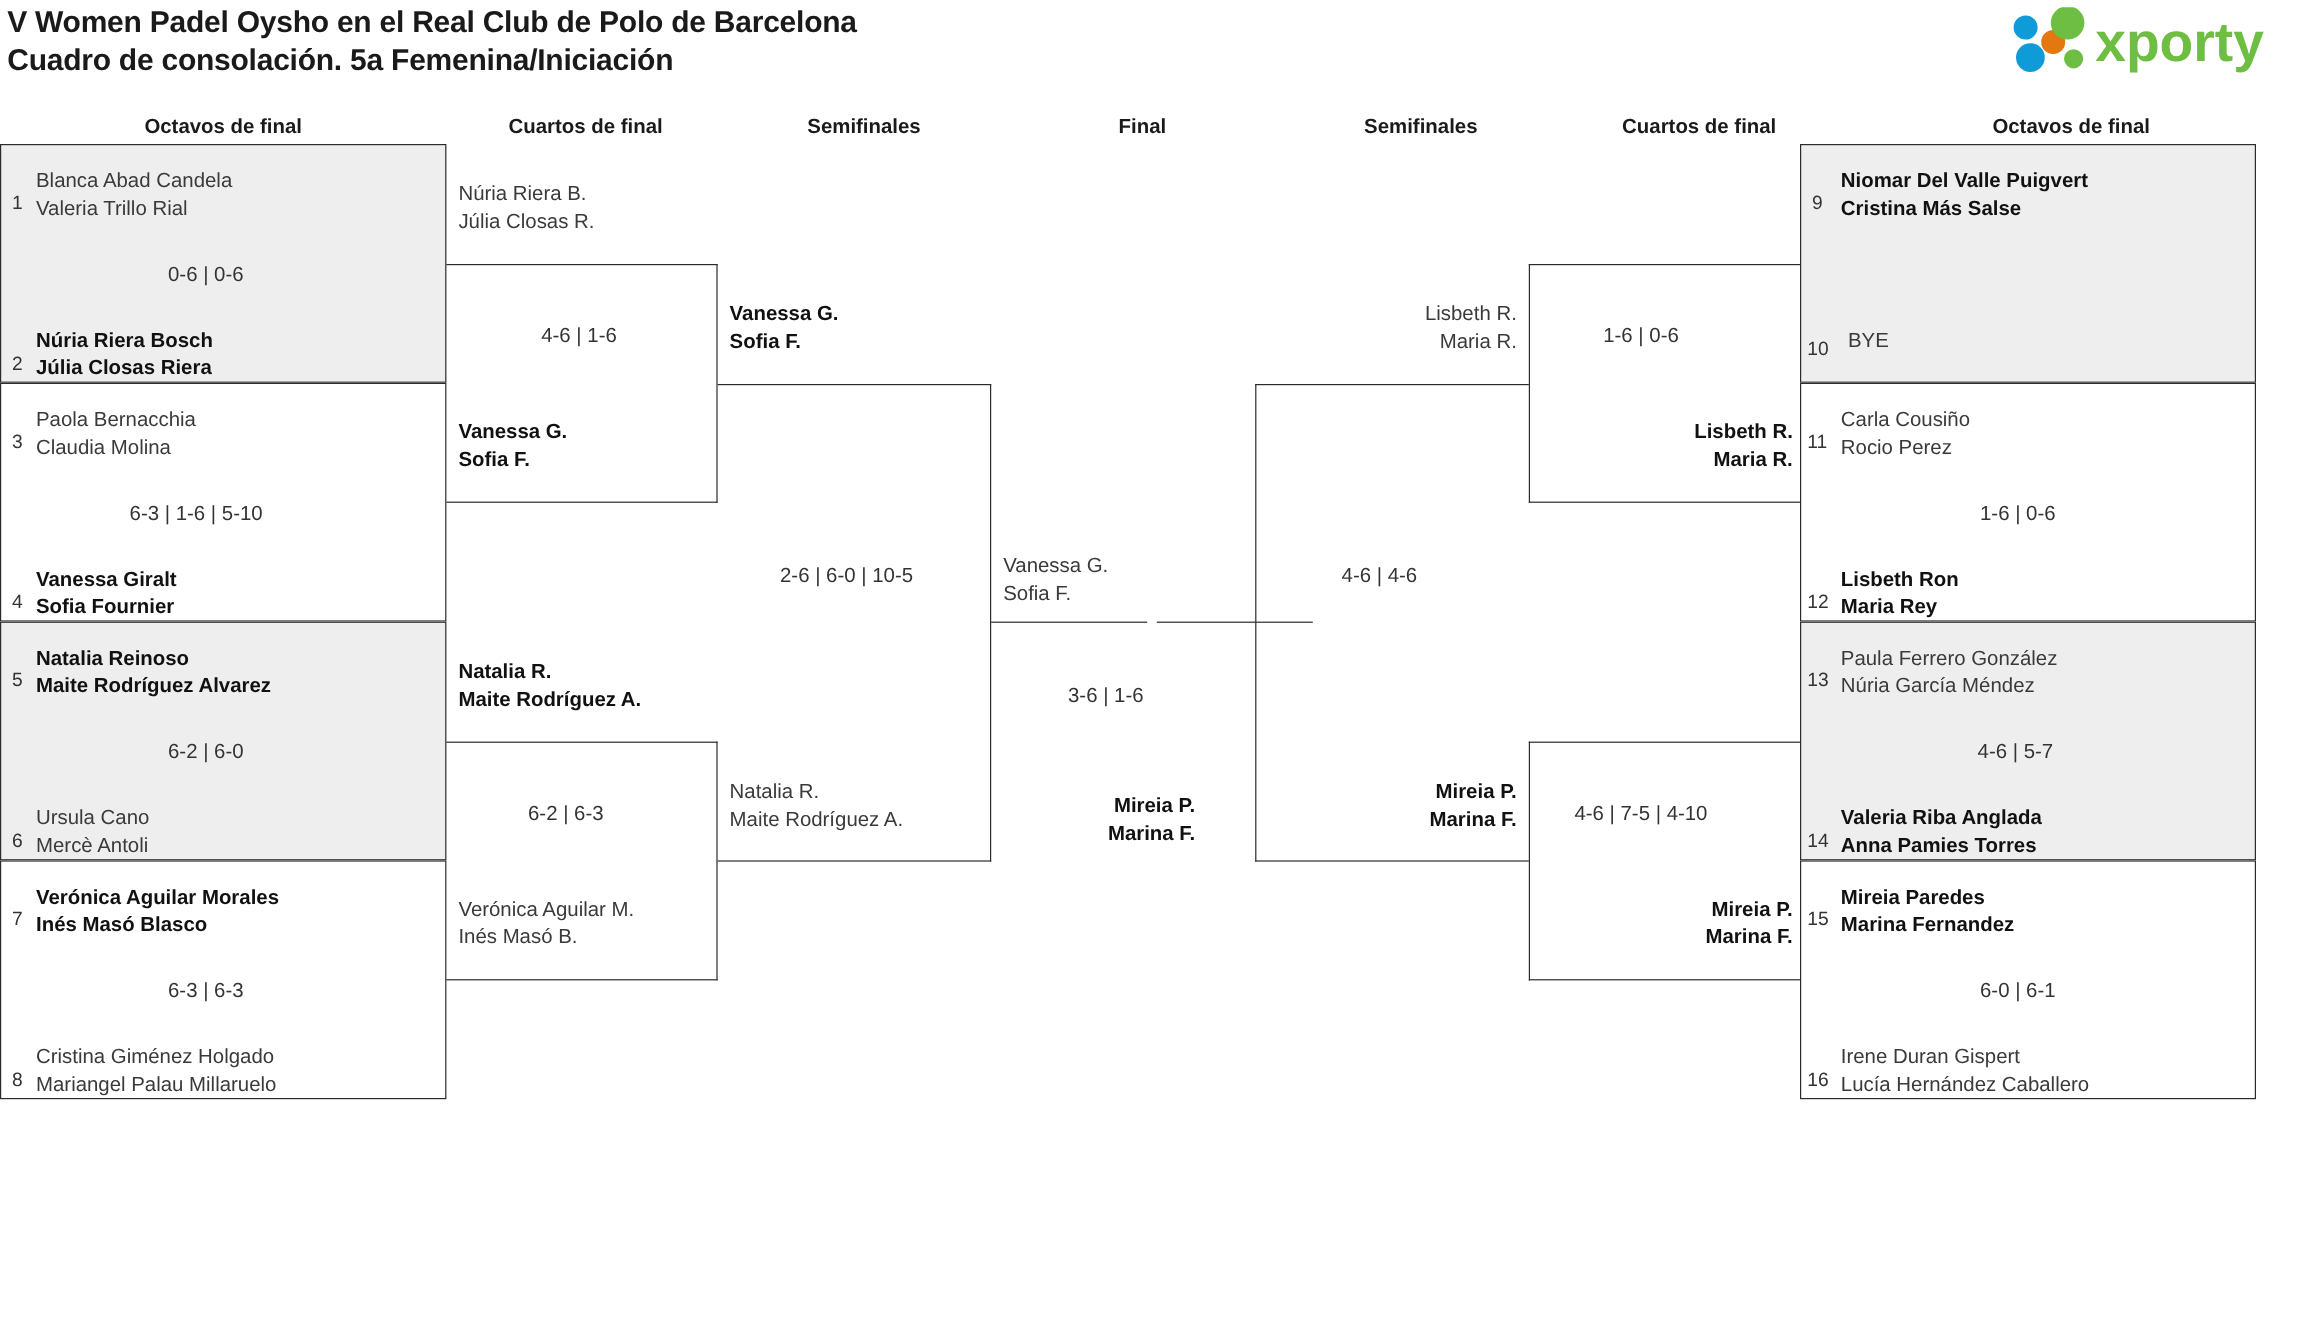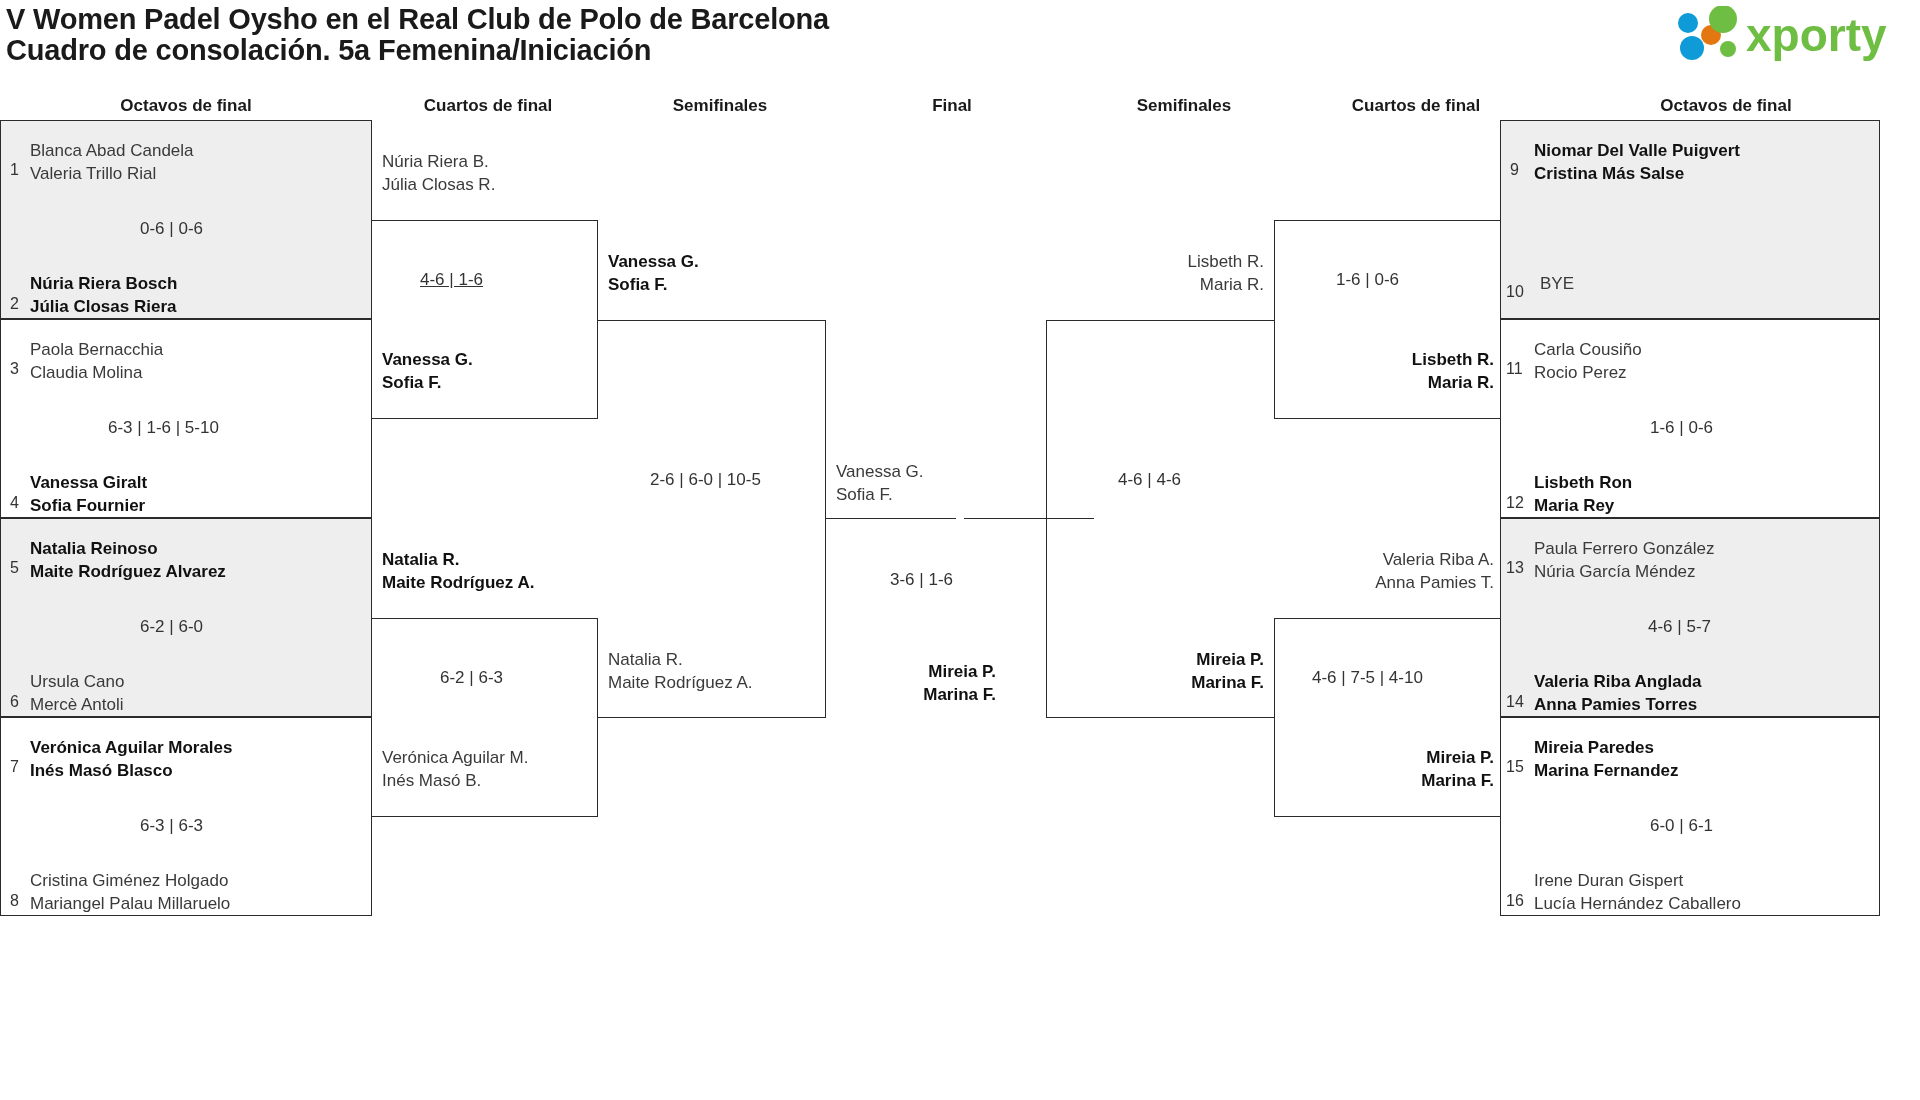--- a/index.html
+++ b/index.html
@@ -7,21 +7,21 @@
     width: 1920px; height: 1100px;
     background: #ffffff;
     font-family: "Liberation Sans", sans-serif;
     color: #1a1a1a;
     overflow: hidden;
   }
   #root { position: relative; width: 1920px; height: 1100px; }
 
   
   .title-block { position: absolute; left: 6px; top: 4px; }
-  .title-line { font-size: 29px; font-weight: bold; line-height: 31px; letter-spacing: -0.2px; white-space: nowrap; }
+  .title-line { font-size: 25px; font-weight: bold; line-height: 31px; letter-spacing: -0.2px; white-space: nowrap; }
 
   .logo { position: absolute; right: 14px; top: 6px; width: 240px; height: 56px; }
   .logo svg { display: block; }
 
   
   .round-head {
     position: absolute; top: 96px; font-size: 17px; font-weight: bold;
     text-align: center; white-space: nowrap;
   }
 
@@ -131,21 +131,21 @@
   <div class="names lose" style="left:30px; top:869px;">
     <div>Cristina Giménez Holgado</div>
     <div>Mariangel Palau Millaruelo</div>
   </div>
 
   <div class="conn no-l" style="left:372px; top:220px; width:226px; height:199px;"></div>
   <div class="names lose" style="left:382px; top:150px;">
     <div>Núria Riera B.</div>
     <div>Júlia Closas R.</div>
   </div>
-  <div class="score" style="left:420px; top:270px;text-decoration:underline;">4-6 | 1-6</div>
+  <div class="score" style="left:451px; top:270px;">4-6 | 1-6</div>
   <div class="names win" style="left:382px; top:348px;">
     <div>Vanessa G.</div>
     <div>Sofia F.</div>
   </div>
 
   <div class="conn no-l" style="left:372px; top:618px; width:226px; height:199px;"></div>
   <div class="names win" style="left:382px; top:548px;">
     <div>Natalia R.</div>
     <div>Maite Rodríguez A.</div>
   </div>
@@ -192,24 +192,20 @@
   </div>
 
   <div class="conn no-r" style="left:1274px; top:220px; width:226px; height:199px;"></div>
   <div class="score" style="left:1336px; top:270px;">1-6 | 0-6</div>
   <div class="names win r" style="left:1274px; top:348px; width:220px;">
     <div>Lisbeth R.</div>
     <div>Maria R.</div>
   </div>
 
   <div class="conn no-r" style="left:1274px; top:618px; width:226px; height:199px;"></div>
-  <div class="names lose r" style="left:1274px; top:548px; width:220px;">
-    <div>Valeria Riba A.</div>
-    <div>Anna Pamies T.</div>
-  </div>
   <div class="score" style="left:1312px; top:668px;">4-6 | 7-5 | 4-10</div>
   <div class="names win r" style="left:1274px; top:746px; width:220px;">
     <div>Mireia P.</div>
     <div>Marina F.</div>
   </div>
 
   <div class="slot gray" style="left:1500px; top:120px; width:380px; height:199px;"></div>
   <div class="seed" style="left:1510px; top:162px;">9</div>
   <div class="names win" style="left:1534px; top:139px;">
     <div>Niomar Del Valle Puigvert</div>

